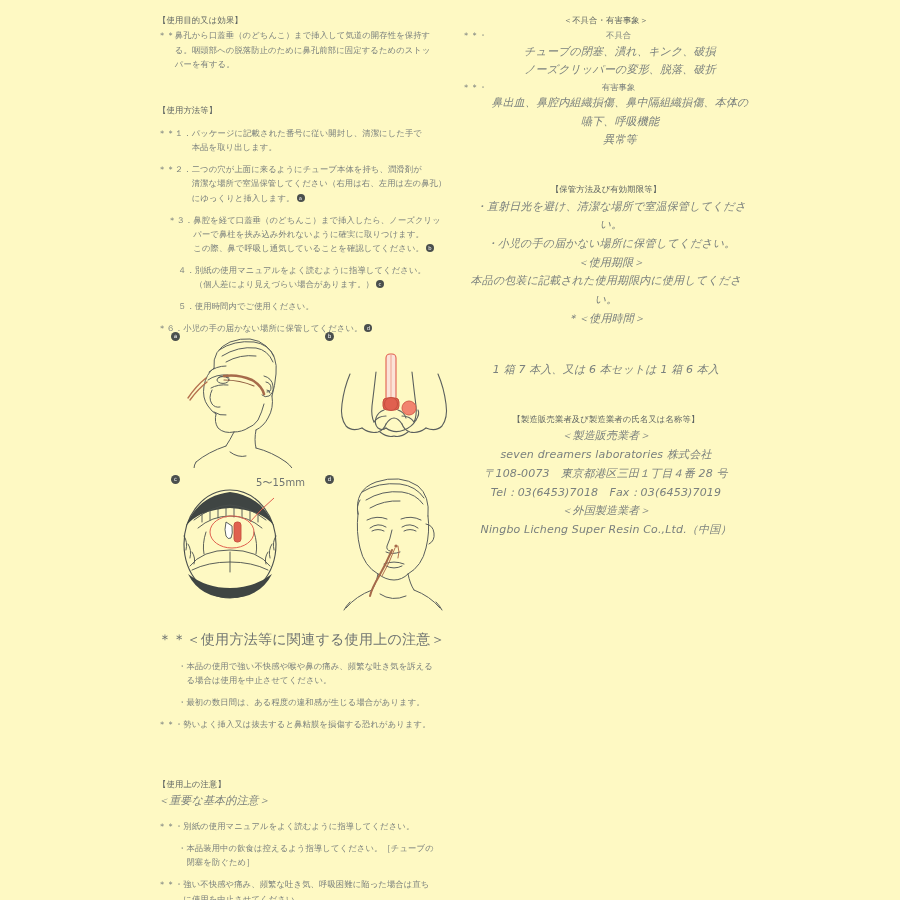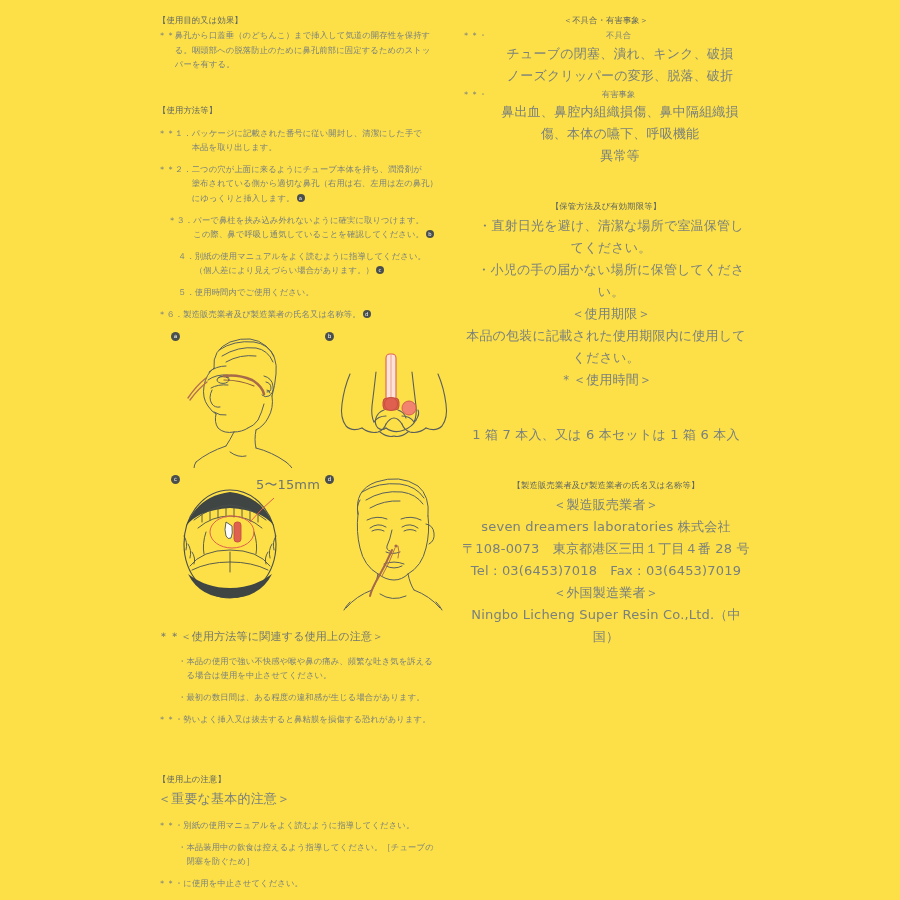--- a/index.html
+++ b/index.html
@@ -12,21 +12,21 @@
     width: 900px;
     height: 900px;
     position: relative;
     font-family: "DejaVu Sans", "Liberation Sans", sans-serif;
     color: #6f7472;
     overflow: hidden;
   }
   .page {
     position: absolute;
     inset: 0;
-    background: #fde047;
+    background: #fef9c3;
   }
 
   
   .col-left {
     position: absolute;
     left: 158px;
     top: 14px;
     width: 292px;
   }
   .col-right {
@@ -47,31 +47,32 @@
   .blk { margin-bottom: 13px; }
 
   .head {
     font-size: 8.3px;
     line-height: 1.62;
     color: #5f6563;
     letter-spacing: .02em;
     margin-bottom: 1px;
   }
   .sub {
-    font-size: 11px;
+    font-size: 14px;
     line-height: 1.62;
     color: #6f7472;
     letter-spacing: .02em;
   }
   .line {
-    font-size: 13px;
+    font-size: 11px;
     line-height: 1.70;
     color: #7a807e;
     letter-spacing: .015em;
     white-space: pre-wrap;
+    font-style: italic;
   }
   .line.i1 { padding-left: 10px; }
   .line.i3 { padding-left: 28px; }
 
   .row {
     display: flex;
     font-size: 8.3px;
     line-height: 1.70;
     color: #7a807e;
     letter-spacing: .015em;
@@ -120,21 +121,21 @@
   .marker.m-b { left: 5px;  top: 4px; }
   .marker.m-c { left: 3px;  top: 5px; }
   .marker.m-d { left: 5px;  top: 5px; }
 
   .fig svg { position: absolute; left: 0; top: 0; }
 
   .mm-label {
     position: absolute;
     left: 88px;
     top: 6px;
-    font-size: 13px;
+    font-size: 10px;
     color: #6f7472;
     letter-spacing: .01em;
     white-space: nowrap;
   }
 
   
   .inlinemk {
     display: inline-block;
     width: 8px;
     height: 8px;
@@ -181,30 +182,31 @@
           <div>本品を取り出します。</div>
         </span>
       </div>
 
       <div class="spacer8"></div>
 
       <div class="row">
         <span class="mk">＊＊２．</span>
         <span class="bd">
           <div>二つの穴が上面に来るようにチューブ本体を持ち、潤滑剤が</div>
-          <div>塗布されている側から適切な鼻孔（右用は右、左用は左の鼻孔）</div>
+          <div>清潔な場所で室温保管してください（右用は右、左用は左の鼻孔）</div>
           <div><span>にゆっくりと挿入します。</span><span class="inlinemk">a</span></div>
         </span>
       </div>
 
       <div class="spacer8"></div>
 
       <div class="row ind1">
         <span class="mk">＊３．</span>
         <span class="bd">
+          <div>鼻腔を経て口蓋垂（のどちんこ）まで挿入したら、ノーズクリッ</div>
           <div>パーで鼻柱を挟み込み外れないように確実に取りつけます。</div>
           <div><span>この際、鼻で呼吸し通気していることを確認してください。</span><span class="inlinemk">b</span></div>
         </span>
       </div>
 
       <div class="spacer8"></div>
 
       <div class="row ind2">
         <span class="mk">４．</span>
         <span class="bd">
@@ -220,21 +222,21 @@
         <span class="bd">
           <div>使用時間内でご使用ください。</div>
         </span>
       </div>
 
       <div class="spacer8"></div>
 
       <div class="row">
         <span class="mk">＊６．</span>
         <span class="bd">
-          <div><span>製造販売業者及び製造業者の氏名又は名称等。</span><span class="inlinemk">d</span></div>
+          <div><span>小児の手の届かない場所に保管してください。</span><span class="inlinemk">d</span></div>
         </span>
       </div>
     </div>
   </div>
 
   <div class="col-right">
 
     <div class="blk">
       <div class="head">＜不具合・有害事象＞</div>
 
@@ -517,20 +519,21 @@
           <div>本品装用中の飲食は控えるよう指導してください。［チューブの</div>
           <div>閉塞を防ぐため］</div>
         </span>
       </div>
 
       <div class="spacer8"></div>
 
       <div class="row">
         <span class="mk">＊＊・</span>
         <span class="bd">
+          <div>強い不快感や痛み、頻繁な吐き気、呼吸困難に陥った場合は直ち</div>
           <div>に使用を中止させてください。</div>
         </span>
       </div>
 
       <div class="spacer8"></div>
 
       <div class="row">
         <span class="mk">＊＊・</span>
         <span class="bd">
           <div>最初の数日間は無意識に取り外してしまうことがあります。</div>

